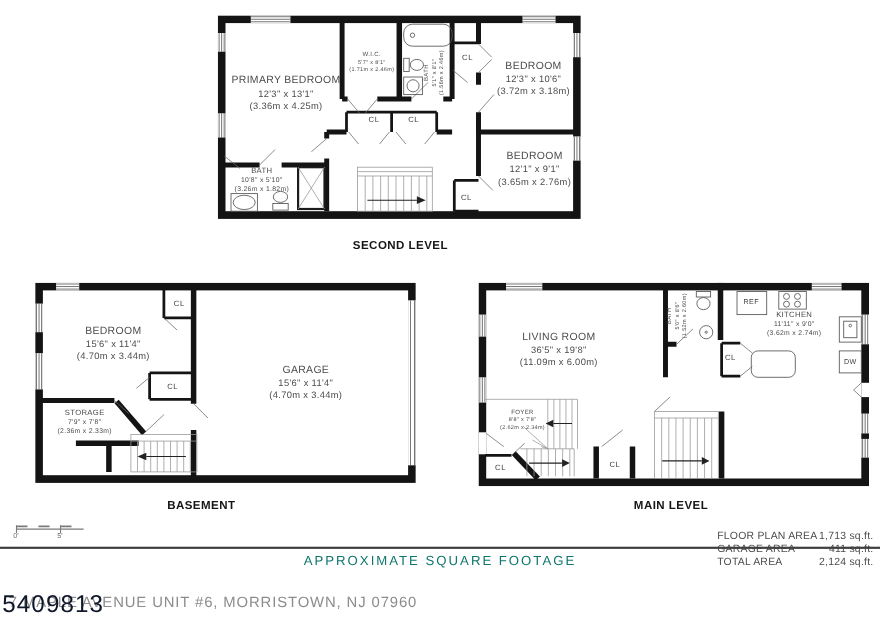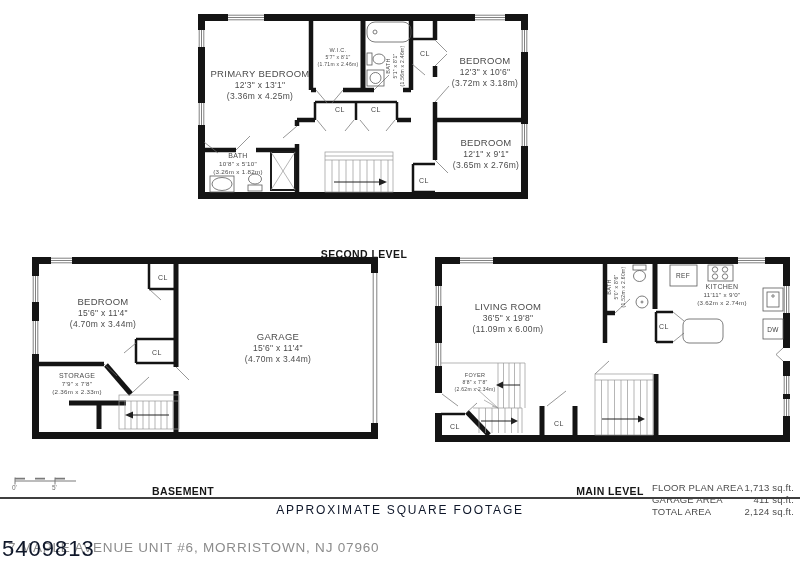--- a/index.html
+++ b/index.html
@@ -25,30 +25,30 @@
           line-height:1.3;white-space:nowrap;letter-spacing:0.3px;}
   .rlabel span{display:block;}
   .rl-big .name{font-size:9.5px;} .rl-big .dim{font-size:8.5px;}
   .rl-med .name{font-size:7px;}   .rl-med .dim{font-size:6.2px;}
   .rl-tiny .name{font-size:5.5px;}.rl-tiny .dim{font-size:5px;}
   .vert{transform:translate(-50%,-50%) rotate(-90deg);}
   .cl{position:absolute;transform:translate(-50%,-50%);font-size:7px;color:#3f3f3f;letter-spacing:0.5px;}
   .appl{position:absolute;transform:translate(-50%,-50%);font-size:6.5px;color:#3f3f3f;letter-spacing:0.4px;}
 
   .level-title{position:absolute;width:200px;text-align:center;font-weight:bold;font-size:10.5px;
-               color:#161616;letter-spacing:0.4px;margin-top:31px;}
+               color:#161616;letter-spacing:0.4px;}
 
   .areas{position:absolute;left:652px;top:482px;width:142px;font-size:9.5px;color:#4c4c4c;}
   .areas .row{display:flex;justify-content:space-between;line-height:12px;letter-spacing:0.2px;}
 
   .scalebar{position:absolute;left:12px;top:474px;}
   .scale-num{position:absolute;font-size:6.5px;color:#6f6f6f;}
 
   .divider{position:absolute;left:0;top:497px;width:800px;height:2px;background:#3f3f3f;}
-  .foot-line{position:absolute;left:0;width:800px;text-align:center;color:#0f172a;}
+  .foot-line{position:absolute;left:0;width:800px;text-align:center;color:#0f766e;}
   .foot1{top:503px;font-size:12px;letter-spacing:1.8px;}
   .foot2{top:518px;font-size:12px;letter-spacing:1.8px;}
   .address{position:absolute;left:8px;top:540px;font-size:13.5px;letter-spacing:0.8px;color:#8c8c8c;}
   .watermark{position:absolute;left:2px;top:536px;font-size:22px;letter-spacing:1px;color:#0f172a;}
 </style>
 </head>
 <body>
 
 <div class="stage">
 

